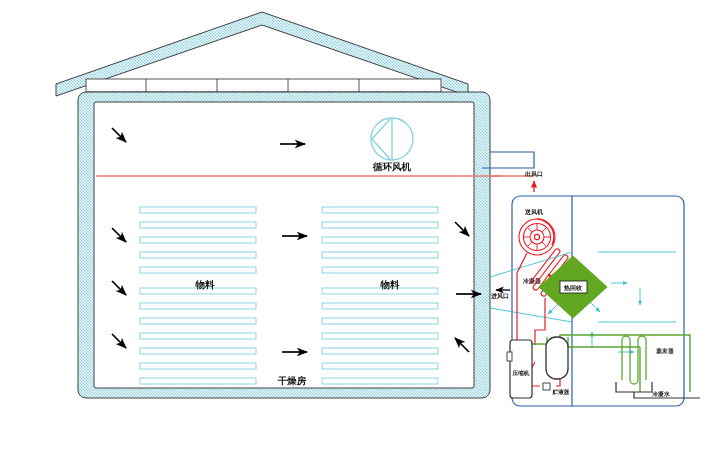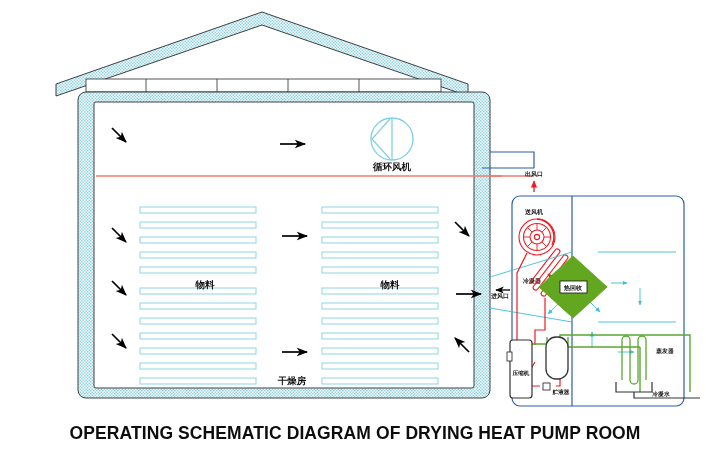--- a/index.html
+++ b/index.html
@@ -218,15 +218,14 @@
   <text class="cjk" x="665" y="353" font-size="5.8" text-anchor="middle">蒸发器</text>
 
   <g fill="none" stroke="#333" stroke-width="1.2">
     <path d="M616,382 L616,392 L652,392 L652,382"></path>
     <path d="M634,392 L634,398 L700,398"></path>
   </g>
   <text class="cjk" x="661" y="396" font-size="5.8" text-anchor="middle">冷凝水</text>
 
 </svg>
 
-<div id="title">OPERATING SCHEMATIC DIAGRAM OF DRYING HEAT PUMP ROOM</div>
 
 </div>
 
 </body></html>

